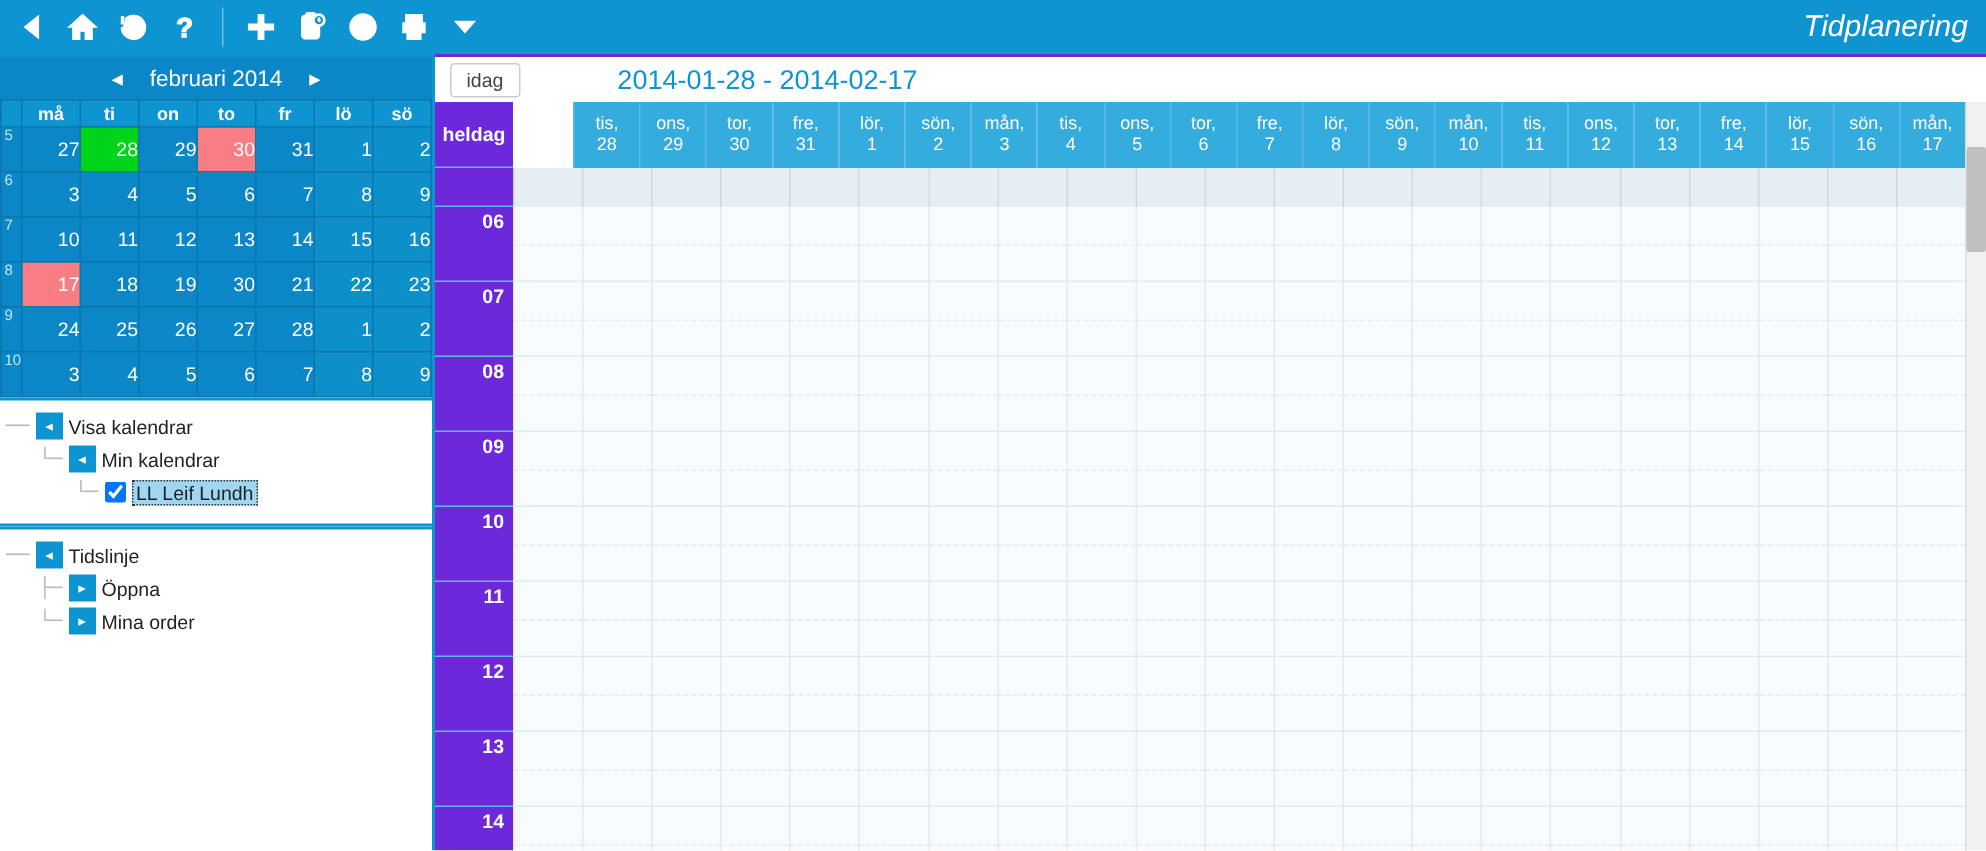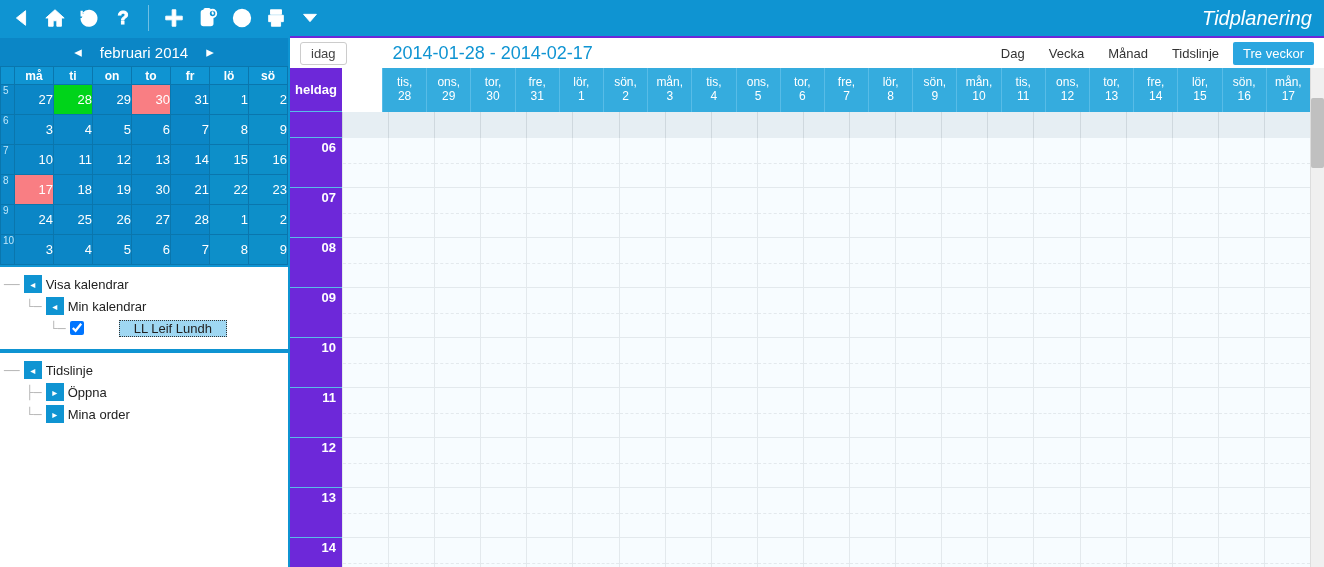--- a/index.html
+++ b/index.html
@@ -53,31 +53,31 @@
   
   .tree-panel { border-top: 2px solid #0f94d2; padding: 6px 4px 10px 4px; background: #fff; }
   .tree-row { display: flex; align-items: center; gap: 4px; height: 22px; }
   .tree-conn { color: #bbb; font-family: monospace; white-space: pre; }
   .node-toggle {
     width: 18px; height: 18px; background: #0f94d2; color: #fff; font-size: 10px;
     display: flex; align-items: center; justify-content: center; cursor: pointer;
   }
   .tree-chk { width: 14px; height: 14px; }
   .tree-label { cursor: pointer; }
-  .tree-label.selected { background: #9fd7f2; border: 1px dotted #333; padding: 0 14px; margin-left: 31px; }
+  .tree-label.selected { background: #9fd7f2; border: 1px dotted #333; padding: 0 2px; }
 
   
   .main-head {
     height: 32px; background: #fff; display: flex; align-items: center;
     gap: 18px; padding: 0 10px; border-top: 2px solid #6d28d9;
   }
   .today-btn {
     border: 1px solid #ccc; border-radius: 3px; padding: 3px 10px; cursor: pointer; color: #444;
   }
-  .date-range { font-size: 18px; color: #0f94d2; margin-left: 28px; }
+  .date-range { font-size: 18px; color: #0f94d2; margin-left: 47px; }
   .view-tabs { margin-left: auto; display: flex; align-items: center; gap: 4px; }
   .view-tab { padding: 4px 10px; border-radius: 2px; cursor: pointer; color: #333; }
   .view-tab.active { background: #2aa6e0; color: #fff; }
 
   
   .scheduler { flex: 1; display: flex; min-height: 0; }
   .time-col { width: 52px; flex-shrink: 0; background: #6d28d9; color: #fff; }
   .time-col .allday { height: 44px; display:flex; align-items:center; justify-content:center; font-weight:bold; border-bottom:1px solid #58bce7; }
   .time-col .spacer { height: 26px; border-bottom: 1px solid #58bce7; }
   .time-col .hour { height: 50px; display:flex; align-items:flex-start; justify-content:flex-end; padding: 2px 6px 0 0; font-weight:bold; border-bottom:1px solid #58bce7; }
@@ -300,27 +300,20 @@
         <span class="node-toggle">▸</span>
         <span class="tree-label">Mina order</span>
       </div>
     </div>
   </div>
 
   <div class="main">
     <div class="main-head">
       <span class="today-btn">idag</span>
       <span class="date-range">2014-01-28 - 2014-02-17</span>
-      <div class="view-tabs" id="view-tabs">
-          <span class="view-tab">Dag</span>
-          <span class="view-tab">Vecka</span>
-          <span class="view-tab">Månad</span>
-          <span class="view-tab">Tidslinje</span>
-          <span class="view-tab active">Tre veckor</span>
-        </div>
     </div>
 
     <div class="scheduler">
       <div class="time-col">
         <div class="allday">heldag</div>
         <div class="spacer"></div>
         <div id="time-hours">
             <div class="hour">06</div>
             <div class="hour">07</div>
             <div class="hour">08</div>

